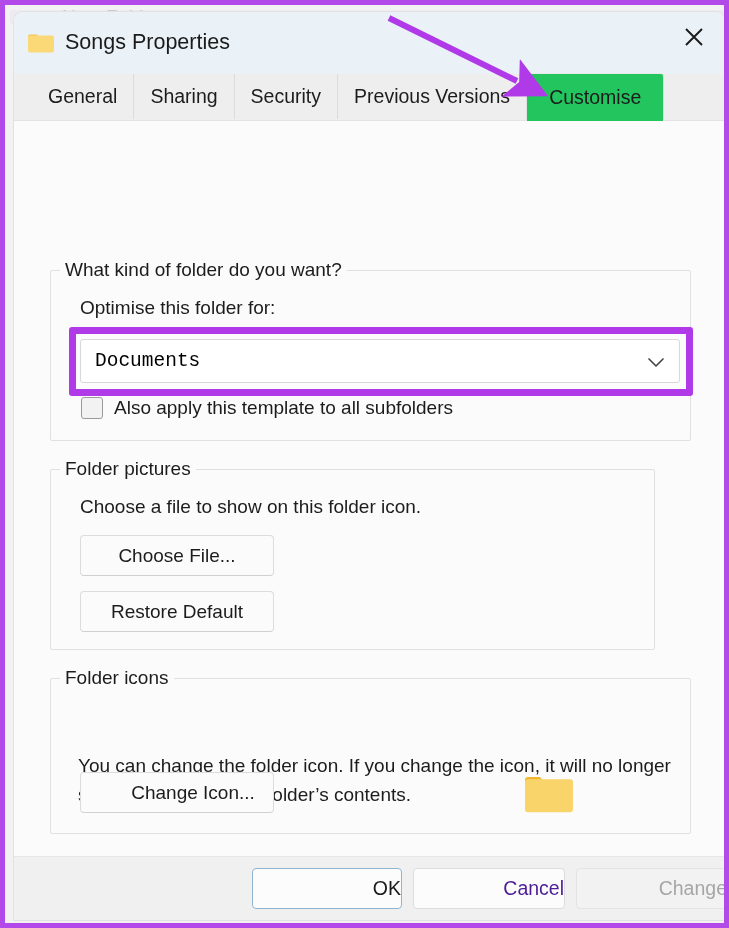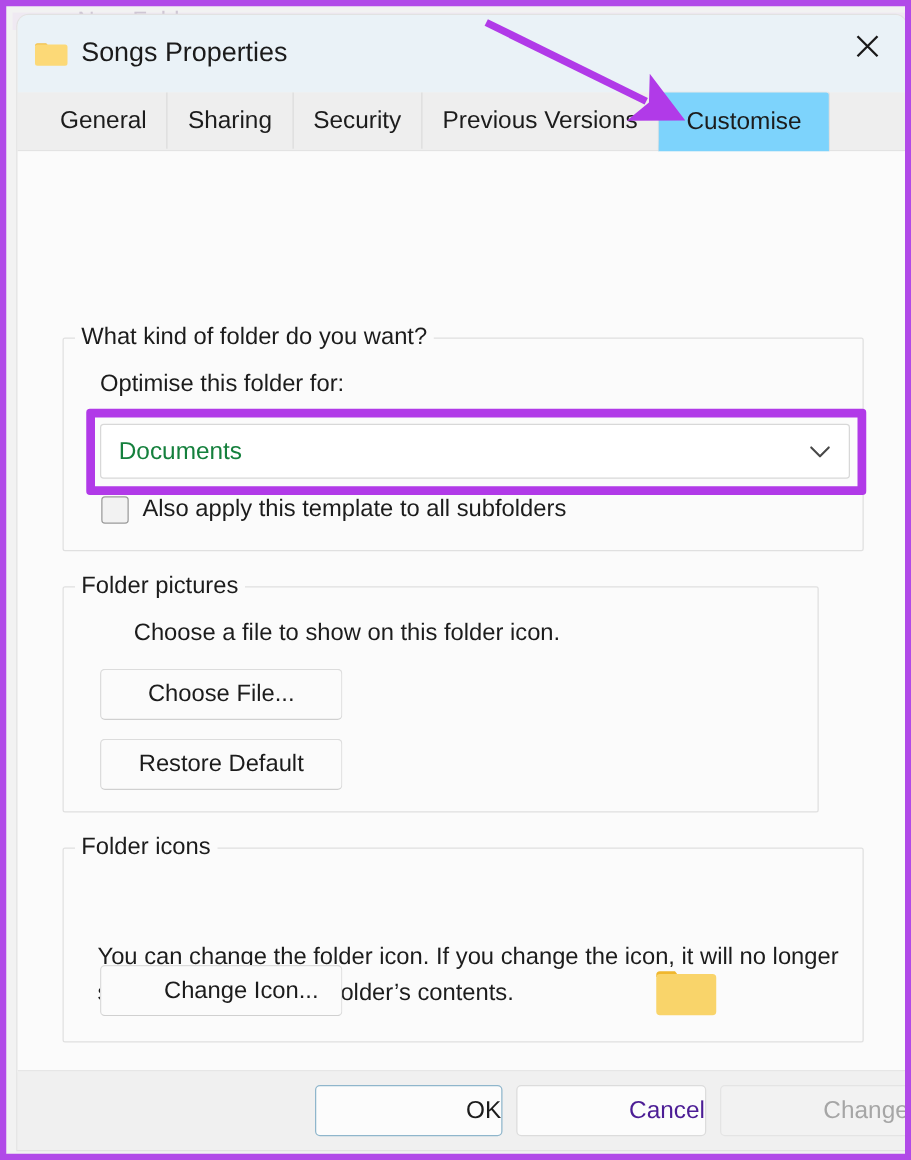--- a/index.html
+++ b/index.html
@@ -111,21 +111,21 @@
     font-size: 19.5px;
     color: #1c1c1c;
     padding: 10px 16px 11px 16px;
     white-space: nowrap;
     border-left: 1px solid #dcdcdc;
     line-height: 24px;
     cursor: default;
   }
   .tab:first-child { border-left: 1px solid transparent; }
   .tab.active {
-    background: #7dd3fc;
+    background: #22c55e;
     border-left: 1px solid #e0e0e0;
     border-right: 1px solid #e0e0e0;
     border-top: 1px solid #e8e8e8;
     border-radius: 3px 3px 0 0;
     padding: 11px 22px 12px 22px;
     margin-bottom: -1px;
     position: relative;
     z-index: 3;
   }
 
@@ -192,21 +192,22 @@
     border: 1px solid #d8d8d8;
     border-radius: 3px;
     z-index: 6;
     cursor: default;
   }
   .combo-value {
     position: absolute;
     left: 14px;
     top: 10px;
     font-size: 19.5px;
-    color: #15803d;
+    color: #000000;
+    font-family: Liberation Mono, monospace;
   }
   .combo-chevron {
     position: absolute;
     right: 14px;
     top: 15px;
   }
 
   
   .checkbox-row {
     position: absolute;
@@ -372,21 +373,21 @@
 
       <div class="checkbox-row">
         <span class="checkbox-box"></span>
         <span class="checkbox-label">Also apply this template to all subfolders</span>
       </div>
 
       <div class="group g2">
         <span class="group-legend">Folder pictures</span>
       </div>
 
-      <div class="body-text" style="left:66px; top:375px;margin-left:27px;">Choose a file to show on this folder icon.</div>
+      <div class="body-text" style="left:66px; top:375px;">Choose a file to show on this folder icon.</div>
 
       <button class="pbtn btn-choose-file">Choose File...</button>
       <button class="pbtn btn-restore">Restore Default</button>
 
       <div class="group g3">
         <span class="group-legend">Folder icons</span>
       </div>
 
       <div class="body-text wrap" style="left:64px; top:586px; width:595px;margin-top:44px;">You can change the folder icon. If you change the icon, it will no longer show a preview of the folder’s contents.</div>
 

